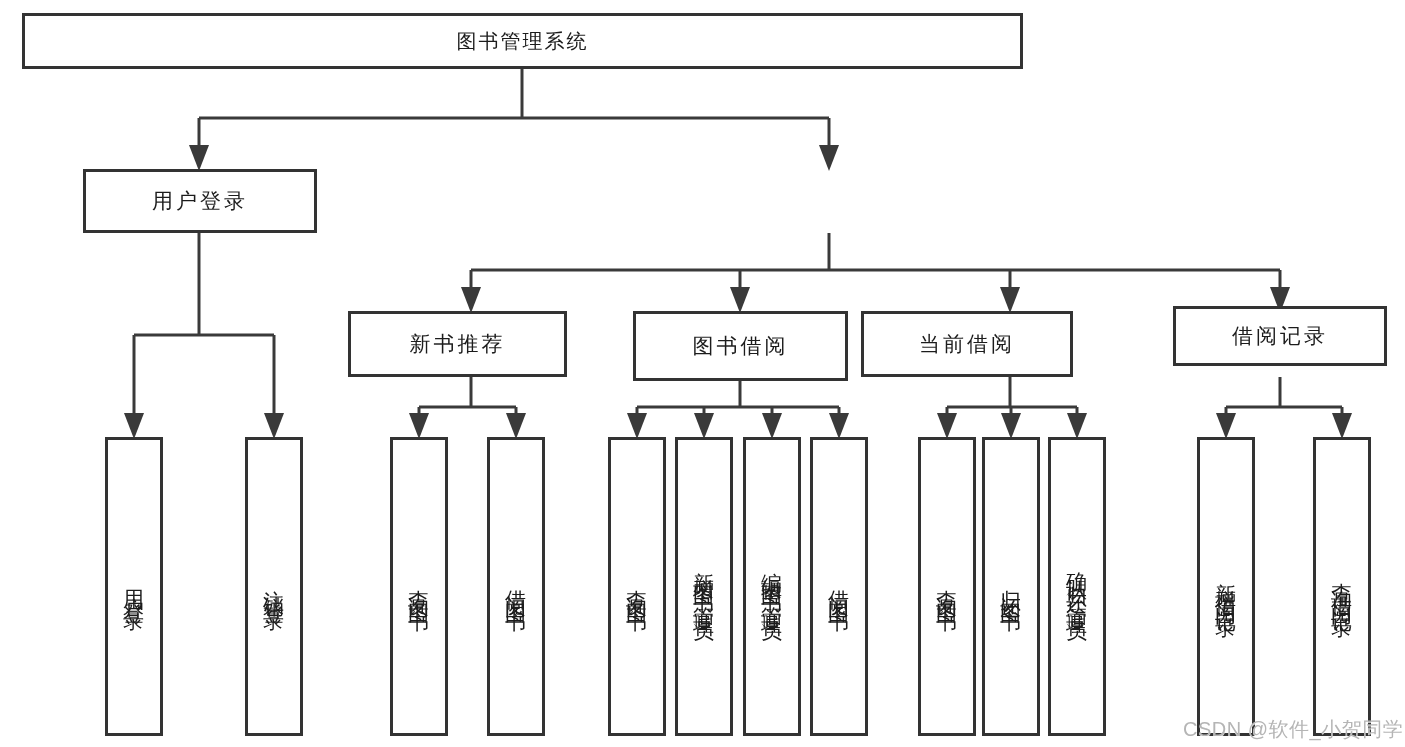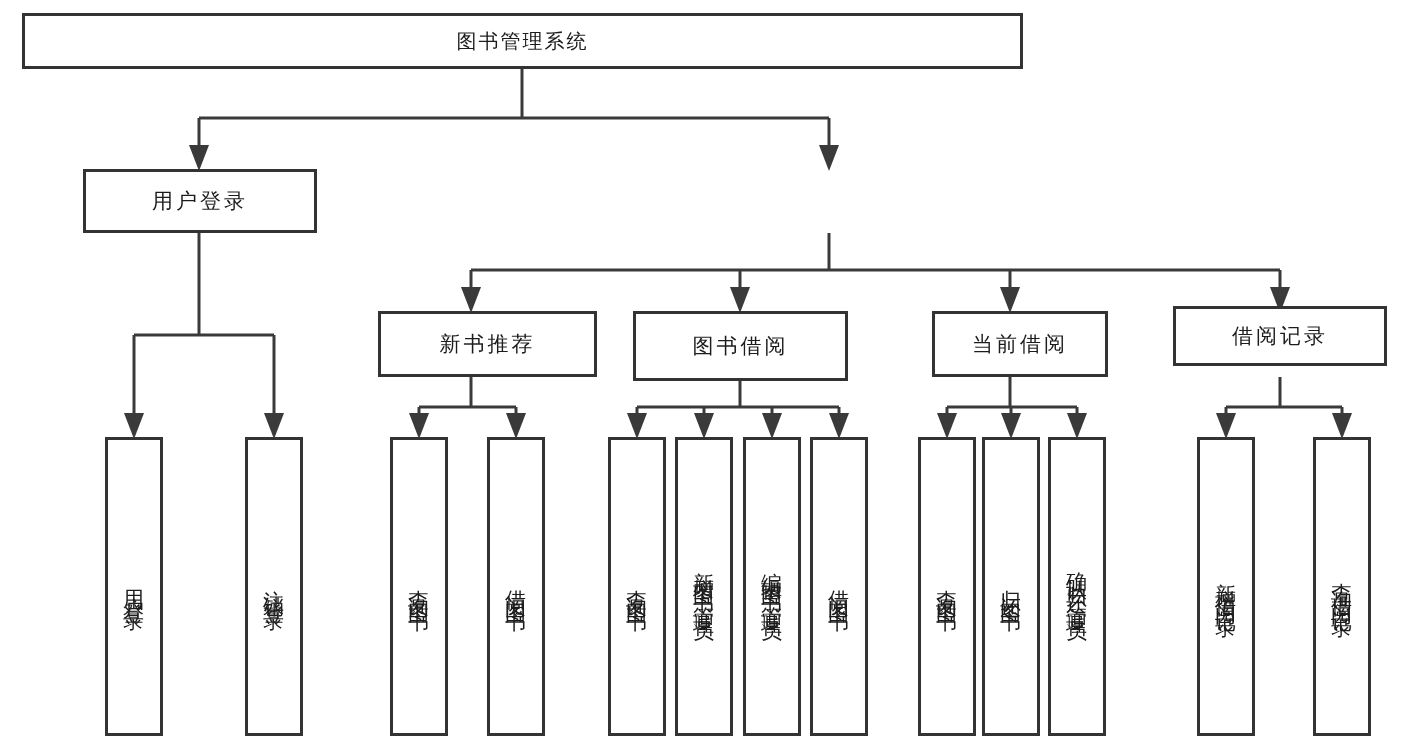--- a/index.html
+++ b/index.html
@@ -96,36 +96,37 @@
       <line x1="1226" y1="407" x2="1226" y2="417" stroke="#3a3a3a" stroke-width="3"></line>
       <polygon points="1216,413 1236,413 1226,439" fill="#3a3a3a"></polygon>
       <line x1="1342" y1="407" x2="1342" y2="417" stroke="#3a3a3a" stroke-width="3"></line>
       <polygon points="1332,413 1352,413 1342,439" fill="#3a3a3a"></polygon>
     </svg>
 
   <div class="box hbox rootbox" style="left:22px;top:13px;width:1001px;height:56px">图书管理系统</div>
 
   <div class="box hbox" style="left:83px;top:169px;width:234px;height:64px">用户登录</div>
 
-  <div class="box hbox" style="left:378px;top:311px;width:219px;height:66px">新书推荐</div>
+  <div class="box hbox" style="left:348px;top:311px;width:219px;height:66px">新书推荐</div>
   <div class="box hbox" style="left:633px;top:311px;width:215px;height:70px">图书借阅</div>
-  <div class="box hbox" style="left:932px;top:311px;width:176px;height:66px">当前借阅</div>
+  <div class="box hbox" style="left:861px;top:311px;width:212px;height:66px">当前借阅</div>
   <div class="box hbox" style="left:1173px;top:306px;width:214px;height:60px">借阅记录</div>
 
   <div class="box vbox" style="left:105px;top:437px;width:58px;height:299px">用户登录</div>
   <div class="box vbox" style="left:245px;top:437px;width:58px;height:299px">注销登录</div>
 
   <div class="box vbox" style="left:390px;top:437px;width:58px;height:299px">查询图书</div>
   <div class="box vbox" style="left:487px;top:437px;width:58px;height:299px">借阅图书</div>
 
   <div class="box vbox" style="left:608px;top:437px;width:58px;height:299px">查询图书</div>
   <div class="box vbox" style="left:675px;top:437px;width:58px;height:299px">新增图书（管理员）</div>
   <div class="box vbox" style="left:743px;top:437px;width:58px;height:299px">编辑图书（管理员）</div>
   <div class="box vbox" style="left:810px;top:437px;width:58px;height:299px">借阅图书</div>
 
   <div class="box vbox" style="left:918px;top:437px;width:58px;height:299px">查询图书</div>
   <div class="box vbox" style="left:982px;top:437px;width:58px;height:299px">归还图书</div>
   <div class="box vbox" style="left:1048px;top:437px;width:58px;height:299px">确认归还（管理员）</div>
 
   <div class="box vbox" style="left:1197px;top:437px;width:58px;height:299px">新增借阅记录</div>
   <div class="box vbox" style="left:1313px;top:437px;width:58px;height:299px">查询借阅记录</div>
 
+  <div class="watermark">CSDN @软件_小贺同学</div>
 </div>
 
 </body></html>

